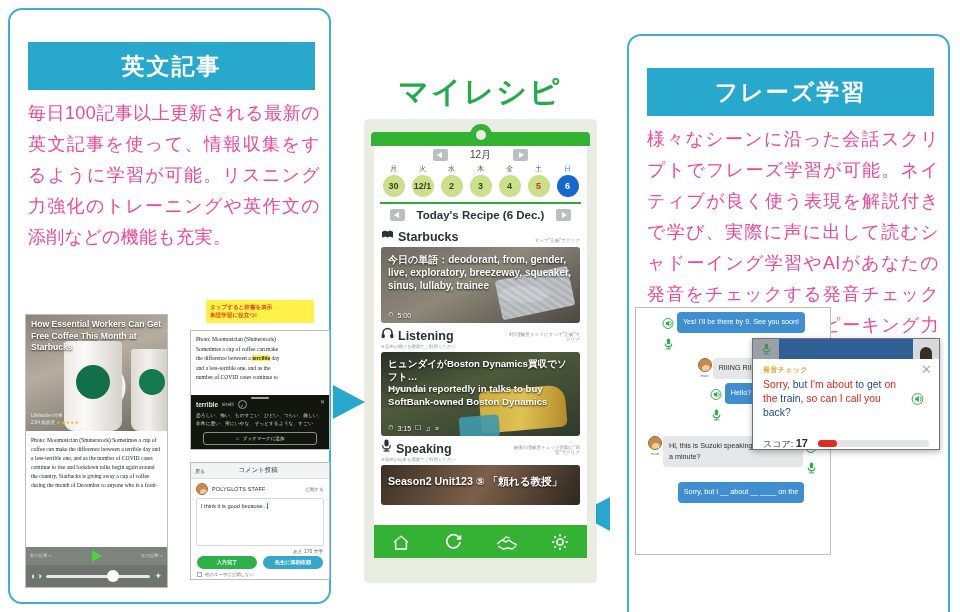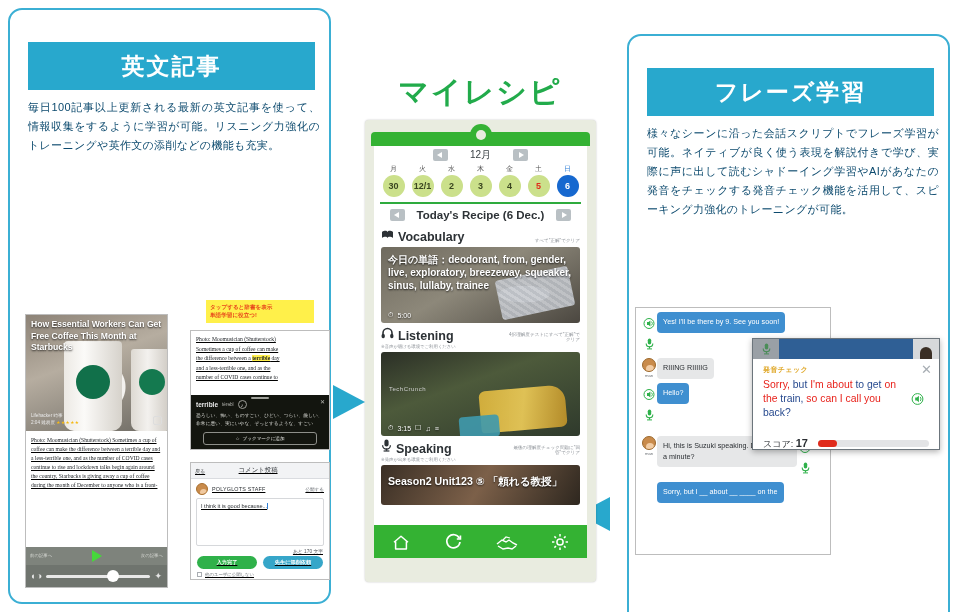--- a/index.html
+++ b/index.html
@@ -38,23 +38,23 @@
     letter-spacing: 2px;
     display: flex;
     align-items: center;
     justify-content: center;
   }
   .panel-body {
     position: absolute;
     left: 18px;
     top: 88px;
     width: 292px;
-    font-size: 11px;
+    font-size: 18px;
     line-height: 1.72;
-    color: #0c4a6e;
+    color: #ec4899;
     text-align: justify;
     letter-spacing: 0.3px;
   }
 
   
   .center-title {
     position: absolute;
     left: 360px; top: 72px;
     width: 240px;
     text-align: center;
@@ -285,21 +285,20 @@
     left: 578px; top: 497px;
     border-right: 32px solid #28a8cd;
   }
 
   
   .shot {
     position: absolute;
     background: #fff;
     border: 1px solid #bdbdbd;
     overflow: hidden;
-    text-decoration: underline;
   }
   
   .shot-article { left: 25px; top: 314px; width: 143px; height: 274px; }
   .art-hero {
     position: relative; height: 116px;
     background:
       radial-gradient(circle at 52% 62%, #f3f1ee 0 25%, rgba(0,0,0,0) 26%),
       linear-gradient(160deg,#8d8377 0%, #b6ada0 40%, #6d6a63 100%);
   }
   .art-cup {
@@ -469,21 +468,21 @@
   .cbox { width:5px; height:5px; border:1px solid #a9adb2; }
 
   
   .shot-chat {
     position: absolute; left: 635px; top: 307px;
     width: 196px; height: 248px;
     background: #fff;
     border: 1px solid #bdbdbd;
     overflow: hidden;
   }
-  .chat-row { display: flex; align-items: flex-start; padding: 4px 5px 0 5px; }
+  .chat-row { display: flex; align-items: flex-start; padding: 4px 5px 0 5px; justify-content: center; }
   .side-icons {
     width: 16px; display: flex; flex-direction: column; align-items: center; gap: 3px;
     padding-top: 3px;
   }
   .side-icons.right { order: 2; }
   .ico-spk, .ico-mic { color: #2fb14a; }
   .bubble {
     max-width: 140px;
     border-radius: 4px;
     padding: 5px 6px;
@@ -699,21 +698,21 @@
       <span class="label">Today's Recipe (6 Dec.)</span>
       <span class="navbtn next"></span>
     </div>
 
     <div class="sec-row">
       <span>
         <svg width="13" height="10" viewBox="0 0 13 10">
             <path d="M1 2c3-2 5-1 5.5 0C7 1 9 0 12 2v6c-3-2-5-1-5.5 0C6 7 4 6 1 8z" fill="#2c3135"></path>
           </svg>
       </span>
-      <span class="sec-name">Vocabulary</span>
+      <span class="sec-name">Starbucks</span>
       <span class="sec-note">すべて"正解"でクリア</span>
     </div>
     <div class="card card-vocab">
       <div class="vocab-objs"></div>
       <div class="cap"><span class="ja">今日の単語：</span><span>deodorant, from, gender, live, exploratory, breezeway, squeaker, sinus, lullaby, trainee</span></div>
       <div class="meta">
           <span>⏱</span>
           <span>5:00</span>
         </div>
     </div>
@@ -725,20 +724,24 @@
             <rect x="0.6" y="7" width="3.2" height="4.2" rx="1.4" fill="#2c3135"></rect>
             <rect x="9.2" y="7" width="3.2" height="4.2" rx="1.4" fill="#2c3135"></rect>
           </svg>
       </span>
       <span class="sec-name">Listening</span>
       <span class="sec-note">4択理解度テストにすべて"正解"でクリア</span>
     </div>
     <div class="sec-sub">※音声が聴ける環境でご利用ください</div>
     <div class="card card-listen">
       <div class="robo"></div>
+      <div class="cap">
+        <div>ヒュンダイがBoston Dynamics買収でソフト…</div>
+        <div>Hyundai reportedly in talks to buy SoftBank-owned Boston Dynamics</div>
+      </div>
       <div class="tc-badge">TechCrunch</div>
       <div class="meta">
         <span>⏱</span>
         <span>3:15</span>
         <span>☐</span>
         <span>♫</span>
         <span>≡</span>
       </div>
     </div>
 

